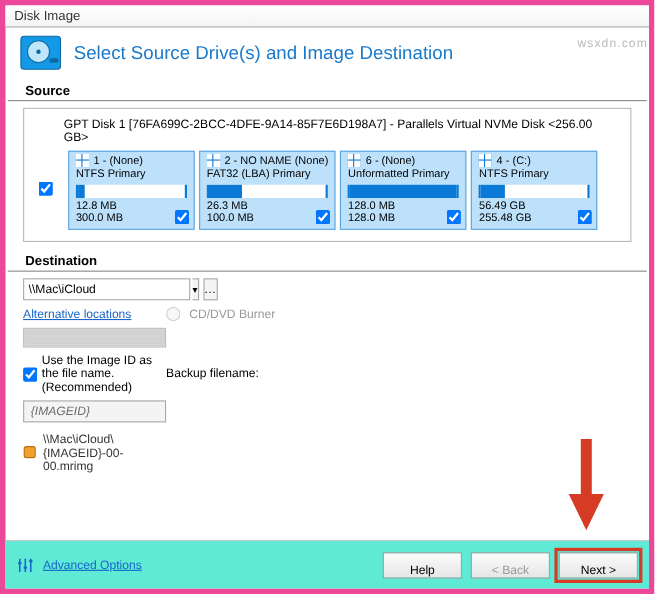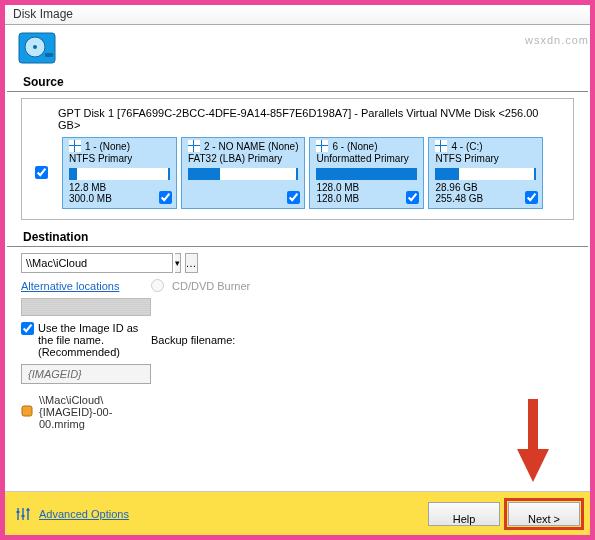--- a/index.html
+++ b/index.html
@@ -79,26 +79,26 @@
   .folder-row { display:flex; align-items:flex-start; gap:2px; }
   .folder-input {
     flex:1; height:20px; border:1px solid #a8a8a8; padding:0 4px; font-size:11px;
     background:#fff;
   }
   .drop-btn { width:16px; height:20px; border:1px solid #a8a8a8; background:#f4f4f4; display:flex; align-items:center; justify-content:center; font-size:9px; border-left:none;}
   .browse-btn { width:22px; height:20px; border:1px solid #a8a8a8; background:#f4f4f4; display:flex; align-items:center; justify-content:center; font-size:11px; margin-left:2px;}
   .link { color:#1a66c9; text-decoration:underline; cursor:pointer; }
   .burner-row { color:#9a9a9a; }
   .burner-bar { height:18px; background:repeating-linear-gradient(#d6d6d6,#d6d6d6 1px,#cfcfcf 1px,#cfcfcf 2px); border:1px solid #bcbcbc; }
-  .checkbox-row { display:flex; align-items:flex-start; gap:4px; }
+  .checkbox-row { display:flex; align-items:center; gap:4px; }
   .filename-box { height:20px; border:1px solid #a8a8a8; background:#f4f4f4; color:#6b6b6b; padding:2px 6px; display:flex; align-items:center; font-style:italic;}
   .path-row { display:flex; align-items:center; gap:6px; color:#333; padding-top:4px;}
   .footer {
     margin-top:auto;
-    background:#fde047;
+    background:#5eead4;
     border-top:1px solid #c8c8c8;
     height:44px;
     display:flex;
     align-items:center;
     padding:0 10px;
     gap:8px;
   }
   .footer .spacer { flex:1; }
   .adv-icon { width:16px; height:16px; }
   .btn {
@@ -130,20 +130,21 @@
 
   <div class="header-row">
     <span class="hdd-icon">
       <svg viewBox="0 0 40 36">
         <rect x="2" y="2" width="36" height="30" rx="3" fill="#1499e6" stroke="#0c6aa3"></rect>
         <circle cx="18" cy="16" r="10" fill="#bfe6fb" stroke="#0c6aa3"></circle>
         <circle cx="18" cy="16" r="2" fill="#0c6aa3"></circle>
         <rect x="28" y="22" width="8" height="4" rx="1" fill="#0c6aa3"></rect>
       </svg>
     </span>
+    <span class="header-title">Select Source Drive(s) and Image Destination</span>
   </div>
 
   <div class="watermark">wsxdn.com</div>
 
   <div class="section-label">Source</div>
 
   <div class="source-box">
     <div class="disk-title">GPT Disk 1 [76FA699C-2BCC-4DFE-9A14-85F7E6D198A7] - Parallels Virtual NVMe Disk  &lt;256.00 GB&gt;</div>
     <div class="disk-row">
       <div class="disk-check">
@@ -181,20 +182,26 @@
                   <rect x="6" y="0" width="6" height="5" fill="#fff"></rect>
                   <rect x="0" y="6" width="5" height="6" fill="#fff"></rect>
                   <rect x="6" y="6" width="6" height="6" fill="#fff"></rect>
                 </svg></span>
               <span>2 - NO NAME (None)</span>
             </div>
             <div class="part-type">FAT32 (LBA) Primary</div>
             <div class="usage-bar">
               <div class="usage-fill" style="width:28%"></div>
             </div>
+            <div class="part-stats">
+              <div>
+                <div>26.3 MB</div>
+                <div>100.0 MB</div>
+              </div>
+            </div>
             <input type="checkbox" checked="" class="part-check" style="">
           </div>
           <div class="part">
             <div class="part-head">
               <span class="winflag"><svg viewBox="0 0 12 12">
                   <rect width="12" height="12" fill="#0b78d6"></rect>
                   <rect x="0" y="0" width="5" height="5" fill="#fff"></rect>
                   <rect x="6" y="0" width="6" height="5" fill="#fff"></rect>
                   <rect x="0" y="6" width="5" height="6" fill="#fff"></rect>
                   <rect x="6" y="6" width="6" height="6" fill="#fff"></rect>
@@ -223,21 +230,21 @@
                   <rect x="6" y="6" width="6" height="6" fill="#fff"></rect>
                 </svg></span>
               <span>4 - (C:)</span>
             </div>
             <div class="part-type">NTFS Primary</div>
             <div class="usage-bar">
               <div class="usage-fill" style="width:22%"></div>
             </div>
             <div class="part-stats">
               <div>
-                <div>28.96 GB</div>
+                <div>56.49 GB</div>
                 <div>255.48 GB</div>
               </div>
             </div>
             <input type="checkbox" checked="" class="part-check" style="">
           </div>
         </div>
     </div>
   </div>
 
 
@@ -296,20 +303,23 @@
           <rect x="1.5" y="5" width="3" height="2" fill="#1a66c9"></rect>
           <rect x="6.5" y="9" width="3" height="2" fill="#1a66c9"></rect>
           <rect x="11.5" y="3" width="3" height="2" fill="#1a66c9"></rect>
         </svg>
     </span>
     <span class="link">Advanced Options</span>
     <div class="spacer"></div>
     <div class="btn">
         <span>Help</span>
       </div>
+    <div class="btn disabled">
+        <span>&lt; Back</span>
+      </div>
     <div class="btn highlighted">
         <span>Next &gt;</span>
       </div>
   </div>
 
 </div>
 
 <svg class="arrow-annot" viewBox="0 0 40 90">
   <line x1="20" y1="5" x2="20" y2="60" stroke="#d63b26" stroke-width="10"></line>
   <polygon points="4,55 36,55 20,88" fill="#d63b26"></polygon>

